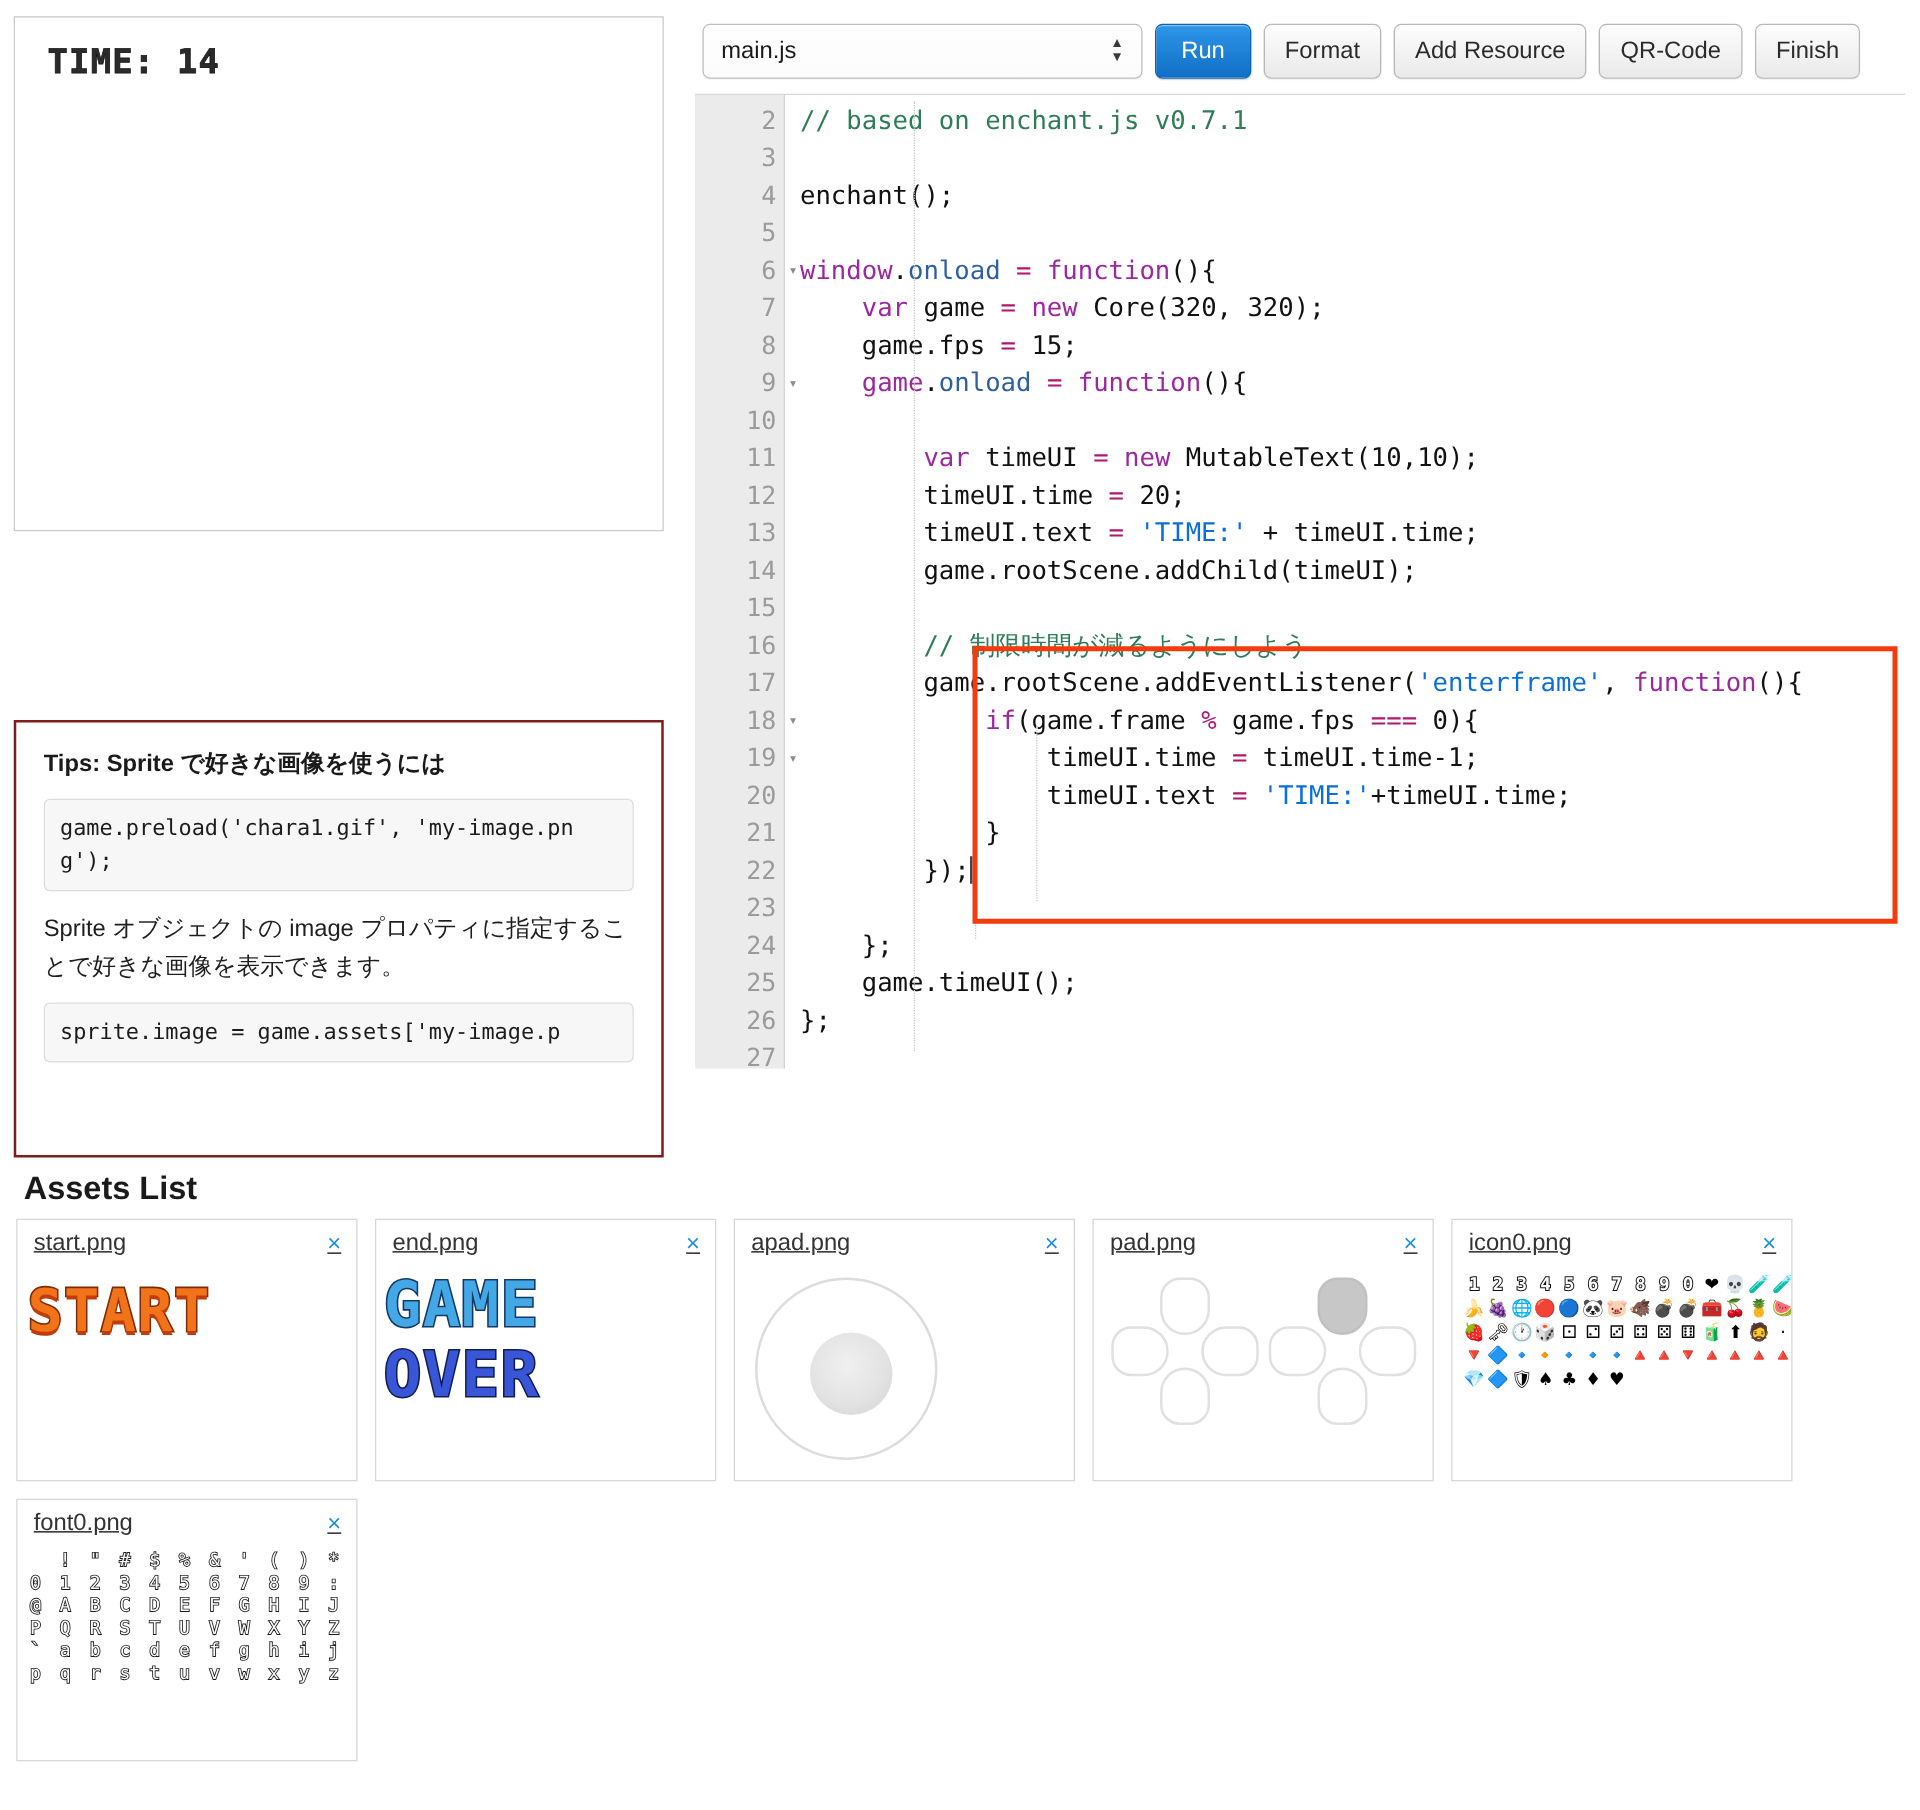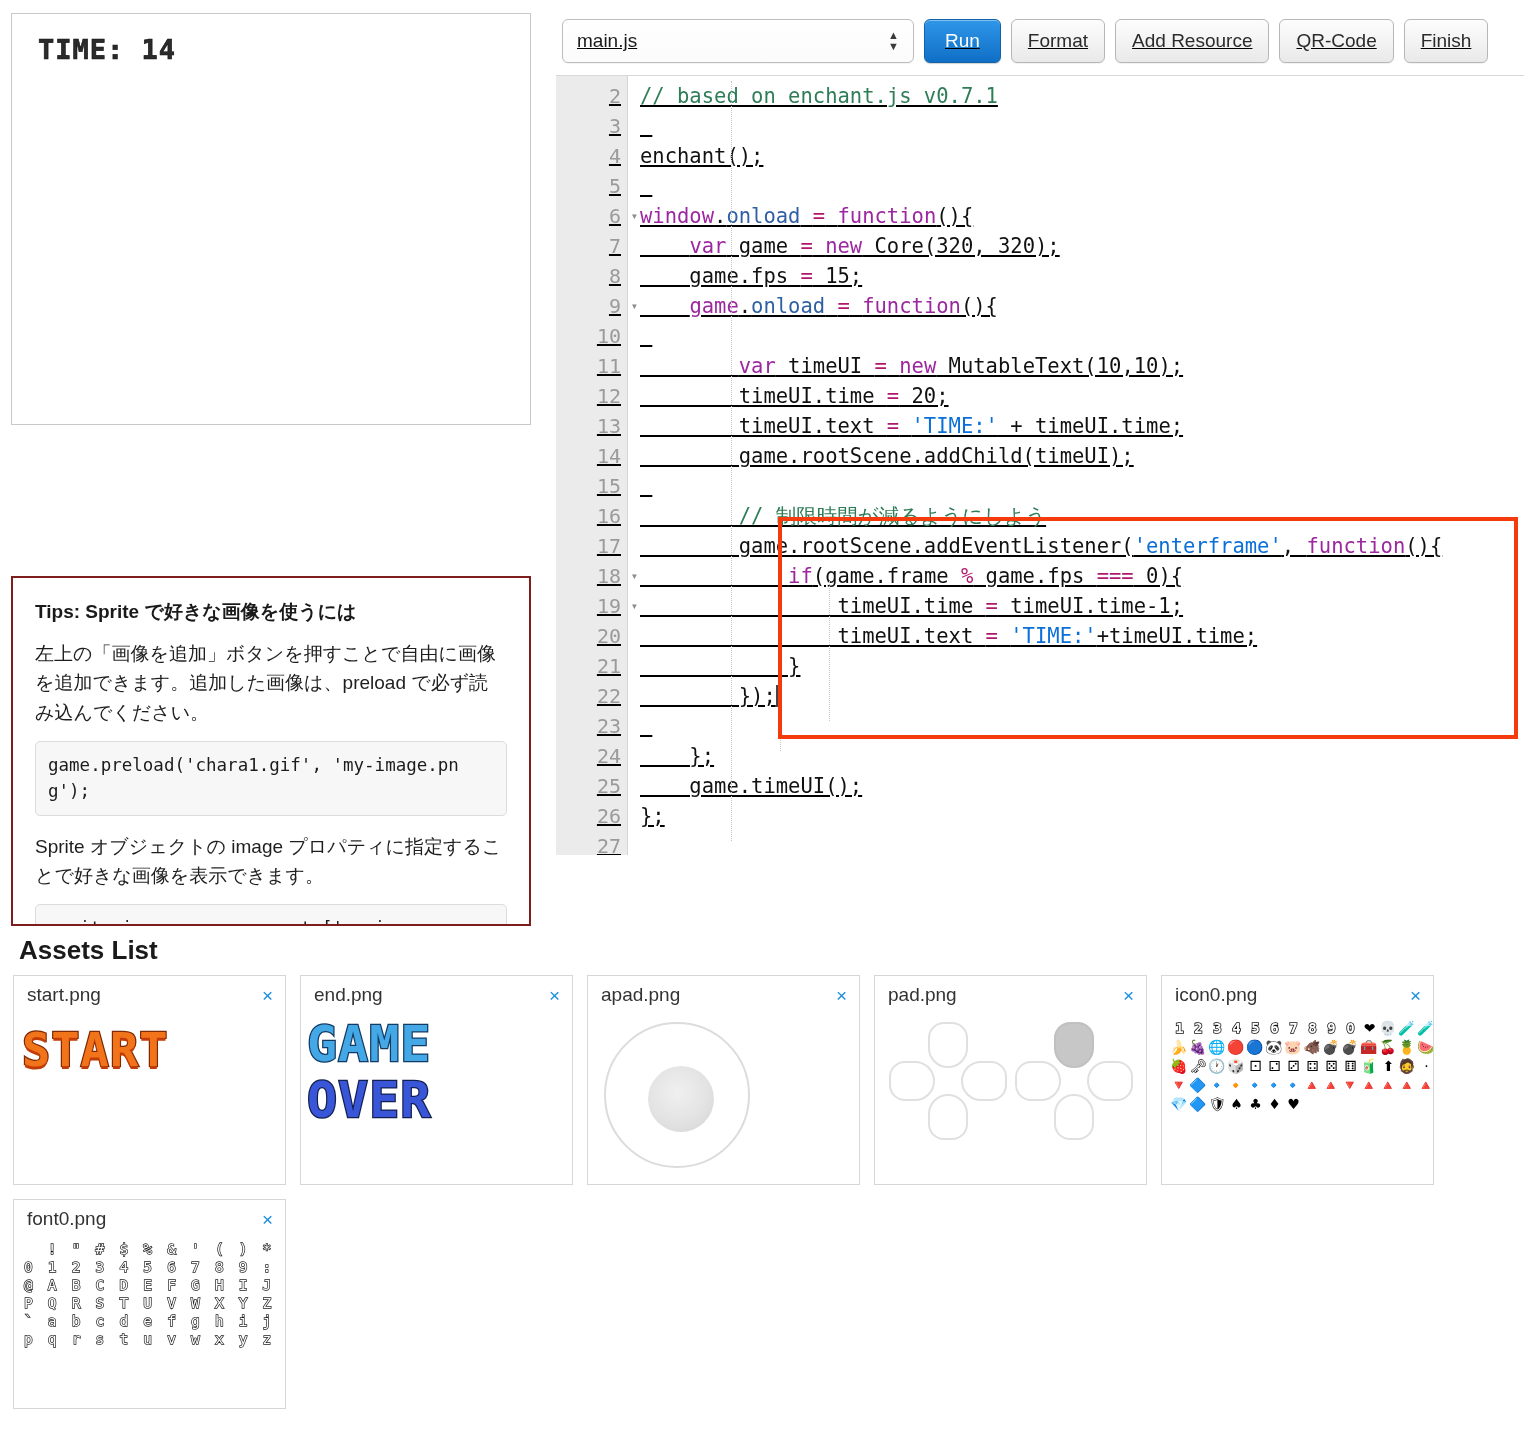--- a/index.html
+++ b/index.html
@@ -51,21 +51,21 @@
     background: #f7f7f7;
     font-family: "DejaVu Sans Mono", monospace;
     font-size: 17.5px; color: #1c1c1c;
     padding: 10px 12px; line-height: 1.5;
     margin: 0 0 16px 0;
     word-break: break-all;
     white-space: pre-wrap;
   }
 
   
-  .editor-col { position: absolute; left: 556px; top: 13px; width: 968px; text-decoration: underline; }
+  .editor-col { position: absolute; left: 556px; top: 13px; width: 968px; }
 
   .toolbar { display: flex; align-items: center; height: 56px; padding-left: 6px; }
   .file-select {
     position: relative;
     width: 352px; height: 44px;
     border: 1px solid #bdbdbd; border-radius: 6px;
     background: linear-gradient(#ffffff, #fbfbfb);
     display: flex; align-items: center;
     padding: 0 14px;
     font-size: 19px; color: #1a1a1a;
@@ -160,21 +160,21 @@
   .assets-grid {
     position: absolute; left: 13px; top: 975px;
     width: 1510px;
     display: flex; flex-wrap: wrap; gap: 0;
   }
   .asset-card {
     width: 273px; height: 210px;
     border: 1px solid #d6d6d6;
     background: #fff;
     margin-right: 14px; margin-bottom: 14px;
-    position: relative; overflow: hidden;
+    position: relative; overflow: hidden; text-decoration: underline;
   }
   .asset-head {
     height: 38px; display: flex; align-items: center;
     justify-content: space-between;
     padding: 0 12px 0 13px;
     font-size: 19px; color: #333;
   }
   .asset-close { color: #1a8fe0; font-size: 19px; cursor: pointer; line-height: 1; }
   .asset-body { position: relative; height: 170px; }
 
@@ -264,21 +264,20 @@
 <body>
 
 <div id="root">
 
   <div class="game-canvas">
     <div class="game-time pixtext">TIME: 14</div>
   </div>
 
   <div class="tips-panel">
     <div class="tips-title">Tips: Sprite で好きな画像を使うには</div>
-    <p class="tips-text">左上の「画像を追加」ボタンを押すことで自由に画像を追加できます。追加した画像は、preload で必ず読み込んでください。</p>
     <div class="tips-code">game.preload('chara1.gif', 'my-image.png');</div>
     <p class="tips-text">Sprite オブジェクトの image プロパティに指定することで好きな画像を表示できます。</p>
     <div class="tips-code">sprite.image = game.assets['my-image.p</div>
   </div>
 
   <div class="editor-col">
 
     <div class="toolbar">
       <div class="file-select">
         <span>main.js</span>

